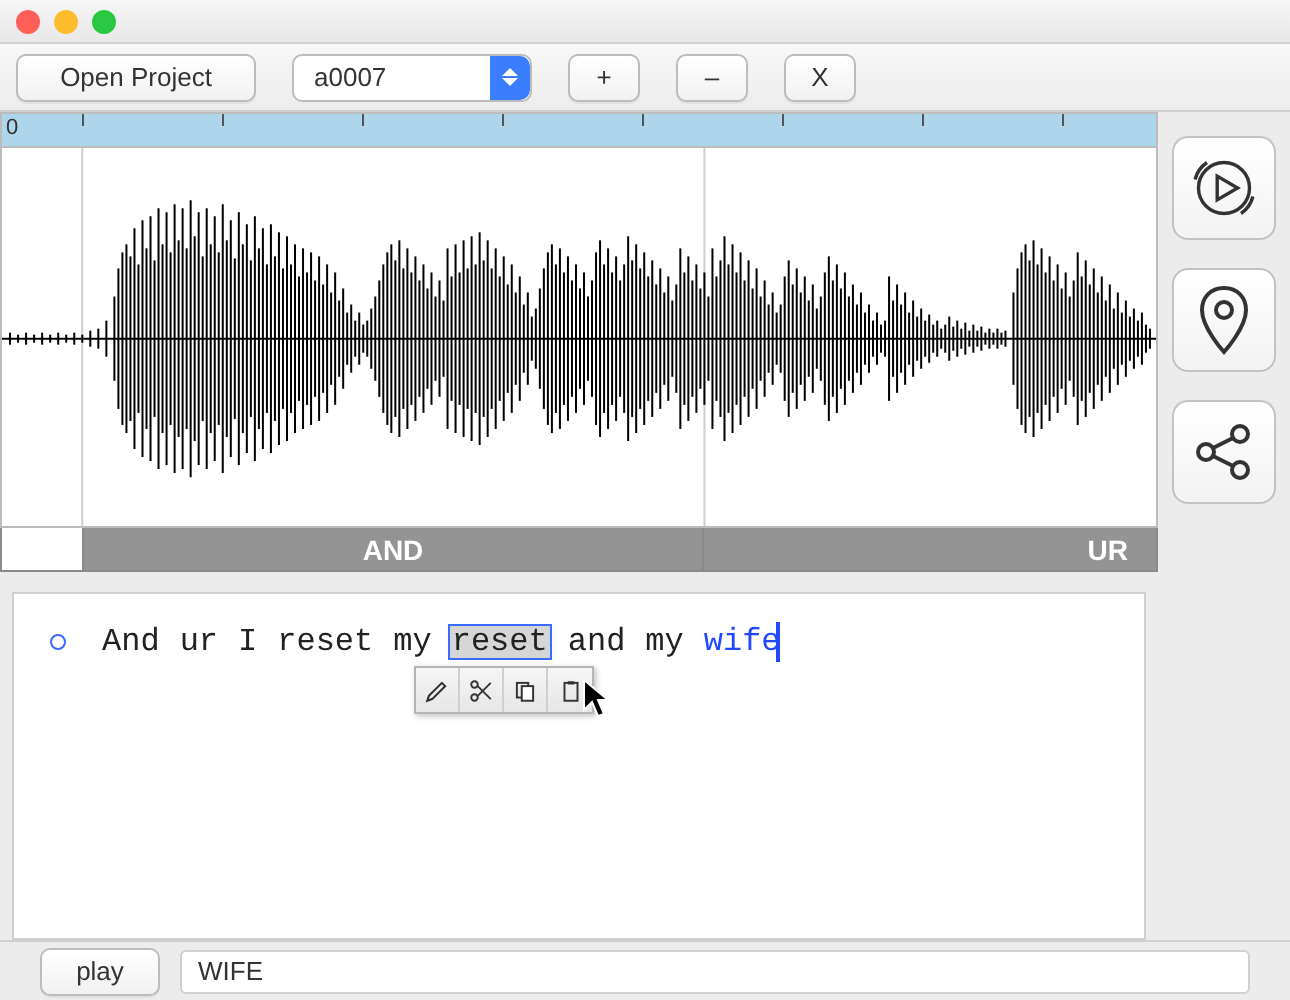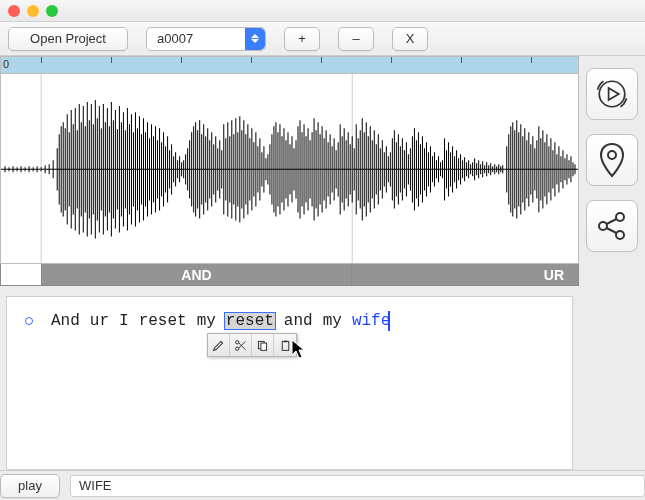--- a/index.html
+++ b/index.html
@@ -174,21 +174,21 @@
     top: 42px; left: 284px;
     pointer-events:none;
   }
 
   .footer {
     position:absolute; left:0; right:0; bottom:0;
     height: 30px;
     background:#ececec;
     border-top:1px solid #cfcfcf;
     display:flex; align-items:center;
-    padding: 0 0; gap: 10px;
+    padding: 0 20px; gap: 10px;
   }
   .footer .btn { min-width:60px; }
   .footer .status {
     background:#fff;
     border:1px solid #cfcfcf;
     border-radius:3px;
     height:22px;
     flex:1;
     display:flex; align-items:center;
     padding: 0 8px;

